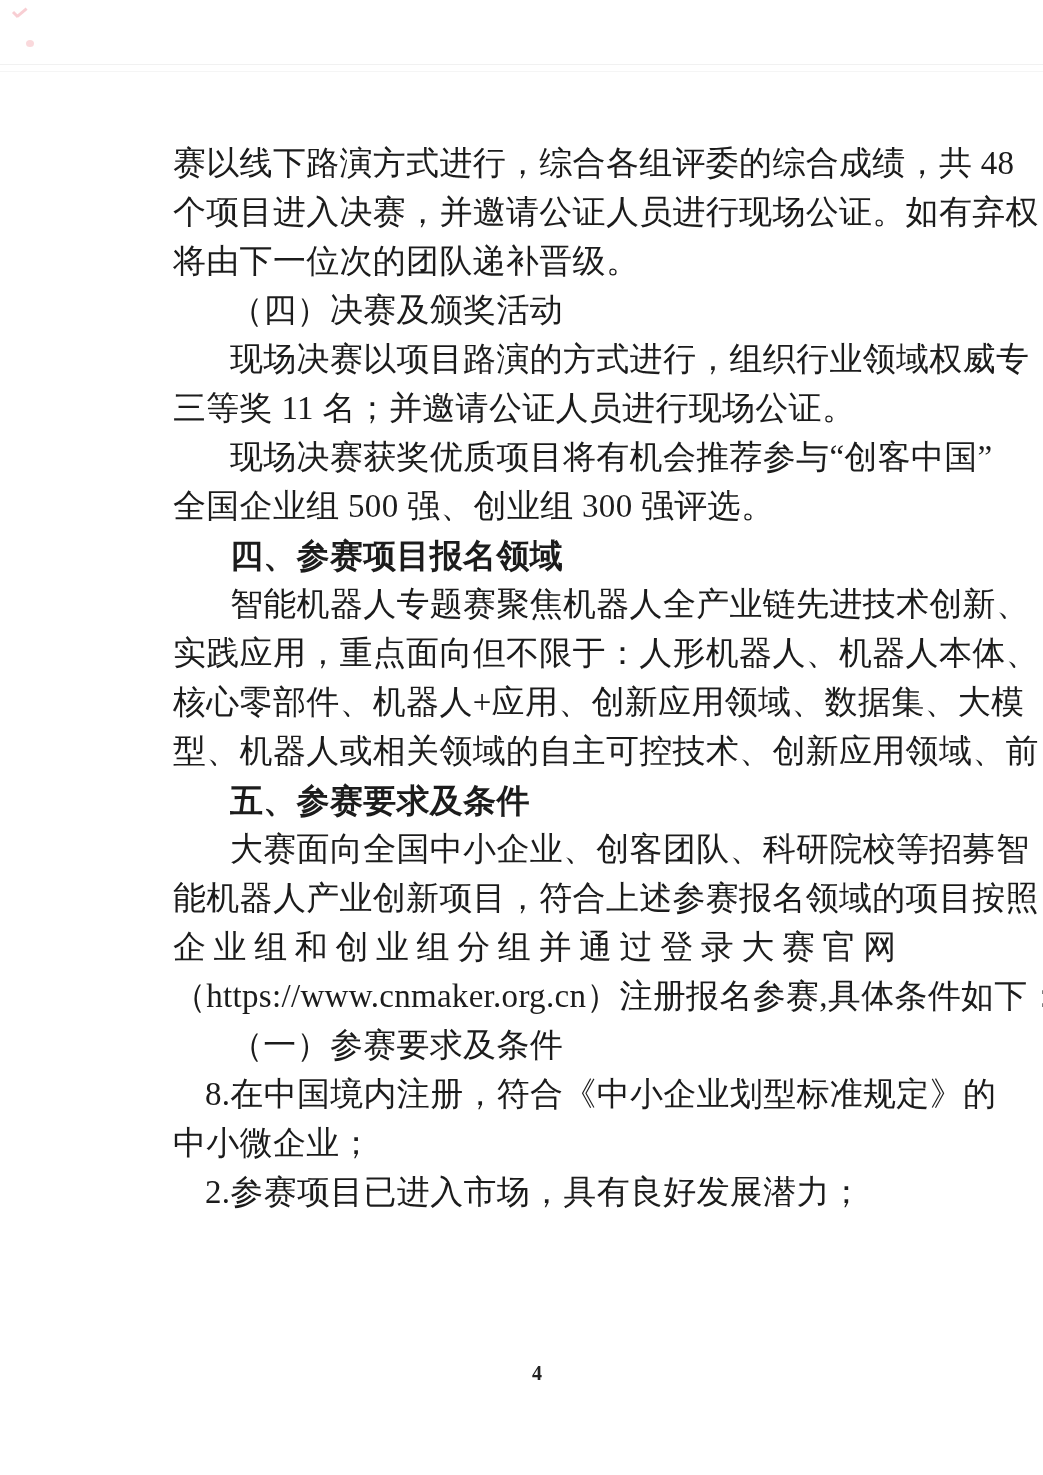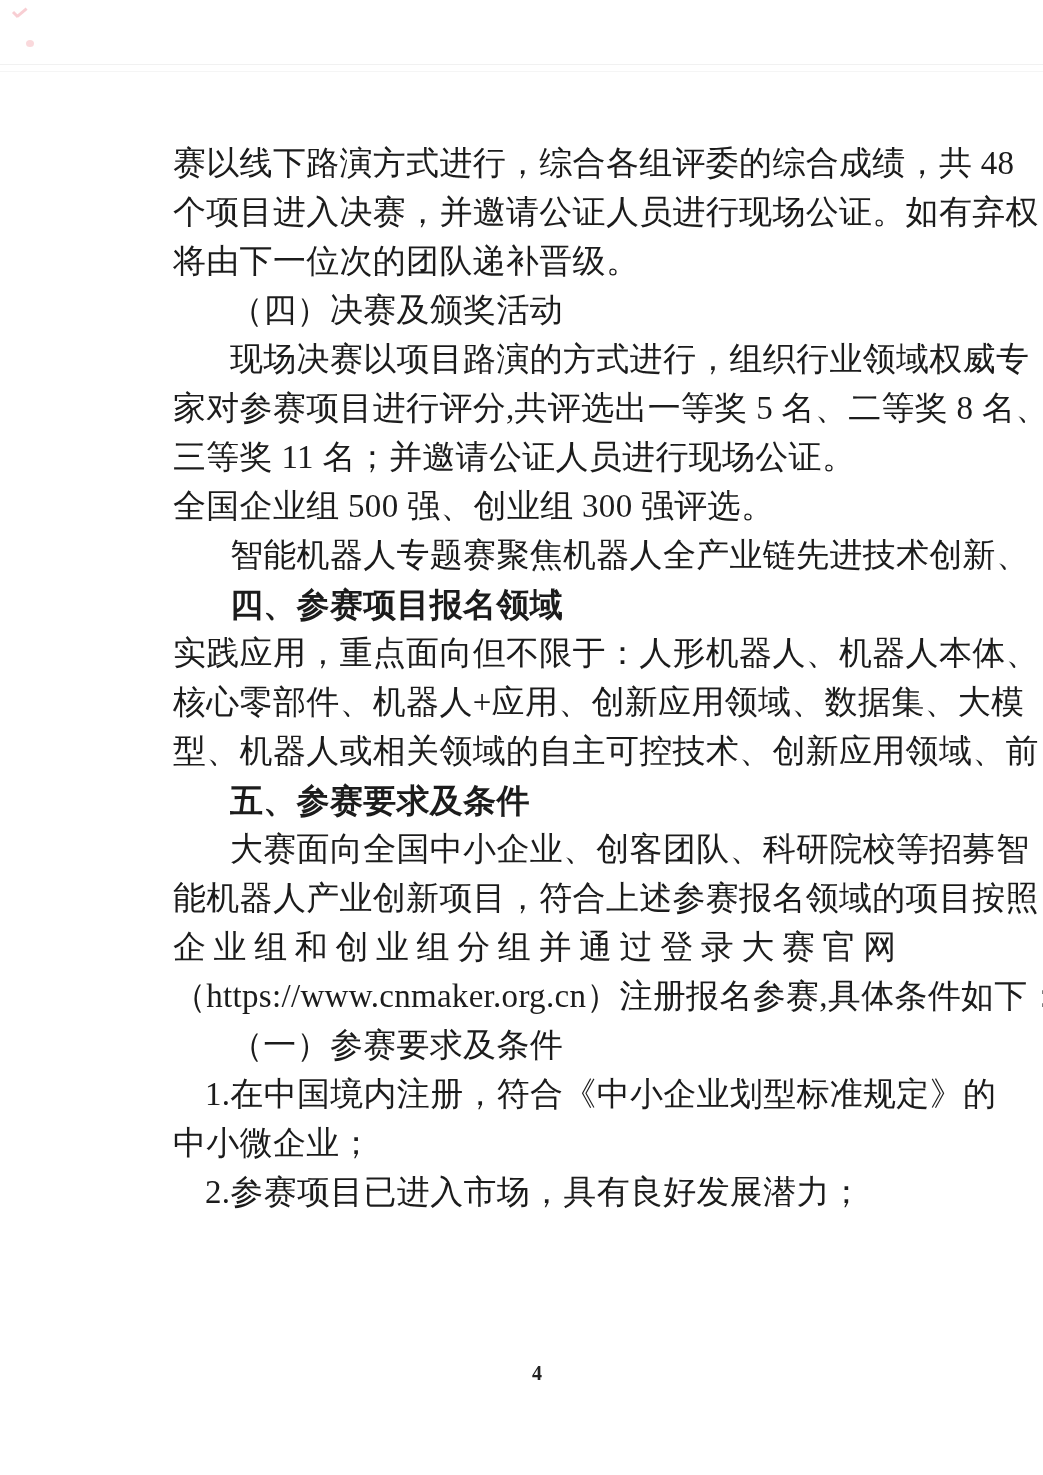--- a/index.html
+++ b/index.html
@@ -118,34 +118,34 @@
   <div class="scan-line-2"></div>
   <div class="mark-check"></div>
   <div class="mark-dot"></div>
 
   <div class="doc">
     <div class="l">赛以线下路演方式进行，综合各组评委的综合成绩，共 48</div>
     <div class="l">个项目进入决赛，并邀请公证人员进行现场公证。如有弃权，</div>
     <div class="l">将由下一位次的团队递补晋级。</div>
     <div class="l ind">（四）决赛及颁奖活动</div>
     <div class="l ind">现场决赛以项目路演的方式进行，组织行业领域权威专</div>
-    <div class="l">家对参赛项目进行评分,共评选出一等奖 5 名、二等奖 8 名、</div>
     <div class="l">三等奖 11 名；并邀请公证人员进行现场公证。</div>
+    <div class="l ind">现场决赛获奖优质项目将有机会推荐参与“创客中国”</div>
     <div class="l">全国企业组 500 强、创业组 300 强评选。</div>
+    <div class="l ind hb">四、参赛项目报名领域</div>
     <div class="l ind">智能机器人专题赛聚焦机器人全产业链先进技术创新、</div>
-    <div class="l ind hb">四、参赛项目报名领域</div>
     <div class="l">实践应用，重点面向但不限于：人形机器人、机器人本体、</div>
     <div class="l">核心零部件、机器人+应用、创新应用领域、数据集、大模</div>
     <div class="l">型、机器人或相关领域的自主可控技术、创新应用领域、前</div>
     <div class="l ind hb">五、参赛要求及条件</div>
     <div class="l ind">大赛面向全国中小企业、创客团队、科研院校等招募智</div>
     <div class="l">能机器人产业创新项目，符合上述参赛报名领域的项目按照</div>
     <div class="l stretch">企业组和创业组分组并通过登录大赛官网</div>
     <div class="l">（https://www.cnmaker.org.cn）注册报名参赛,具体条件如下：</div>
     <div class="l ind">（一）参赛要求及条件</div>
-    <div class="l ind-num">1.在中国境内注册，符合《中小企业划型标准规定》的</div>
+    <div class="l ind-num">8.在中国境内注册，符合《中小企业划型标准规定》的</div>
     <div class="l">中小微企业；</div>
     <div class="l ind-num">2.参赛项目已进入市场，具有良好发展潜力；</div>
   </div>
 
   <div class="page-number">4</div>
 
 </div>
 
 </body></html>

